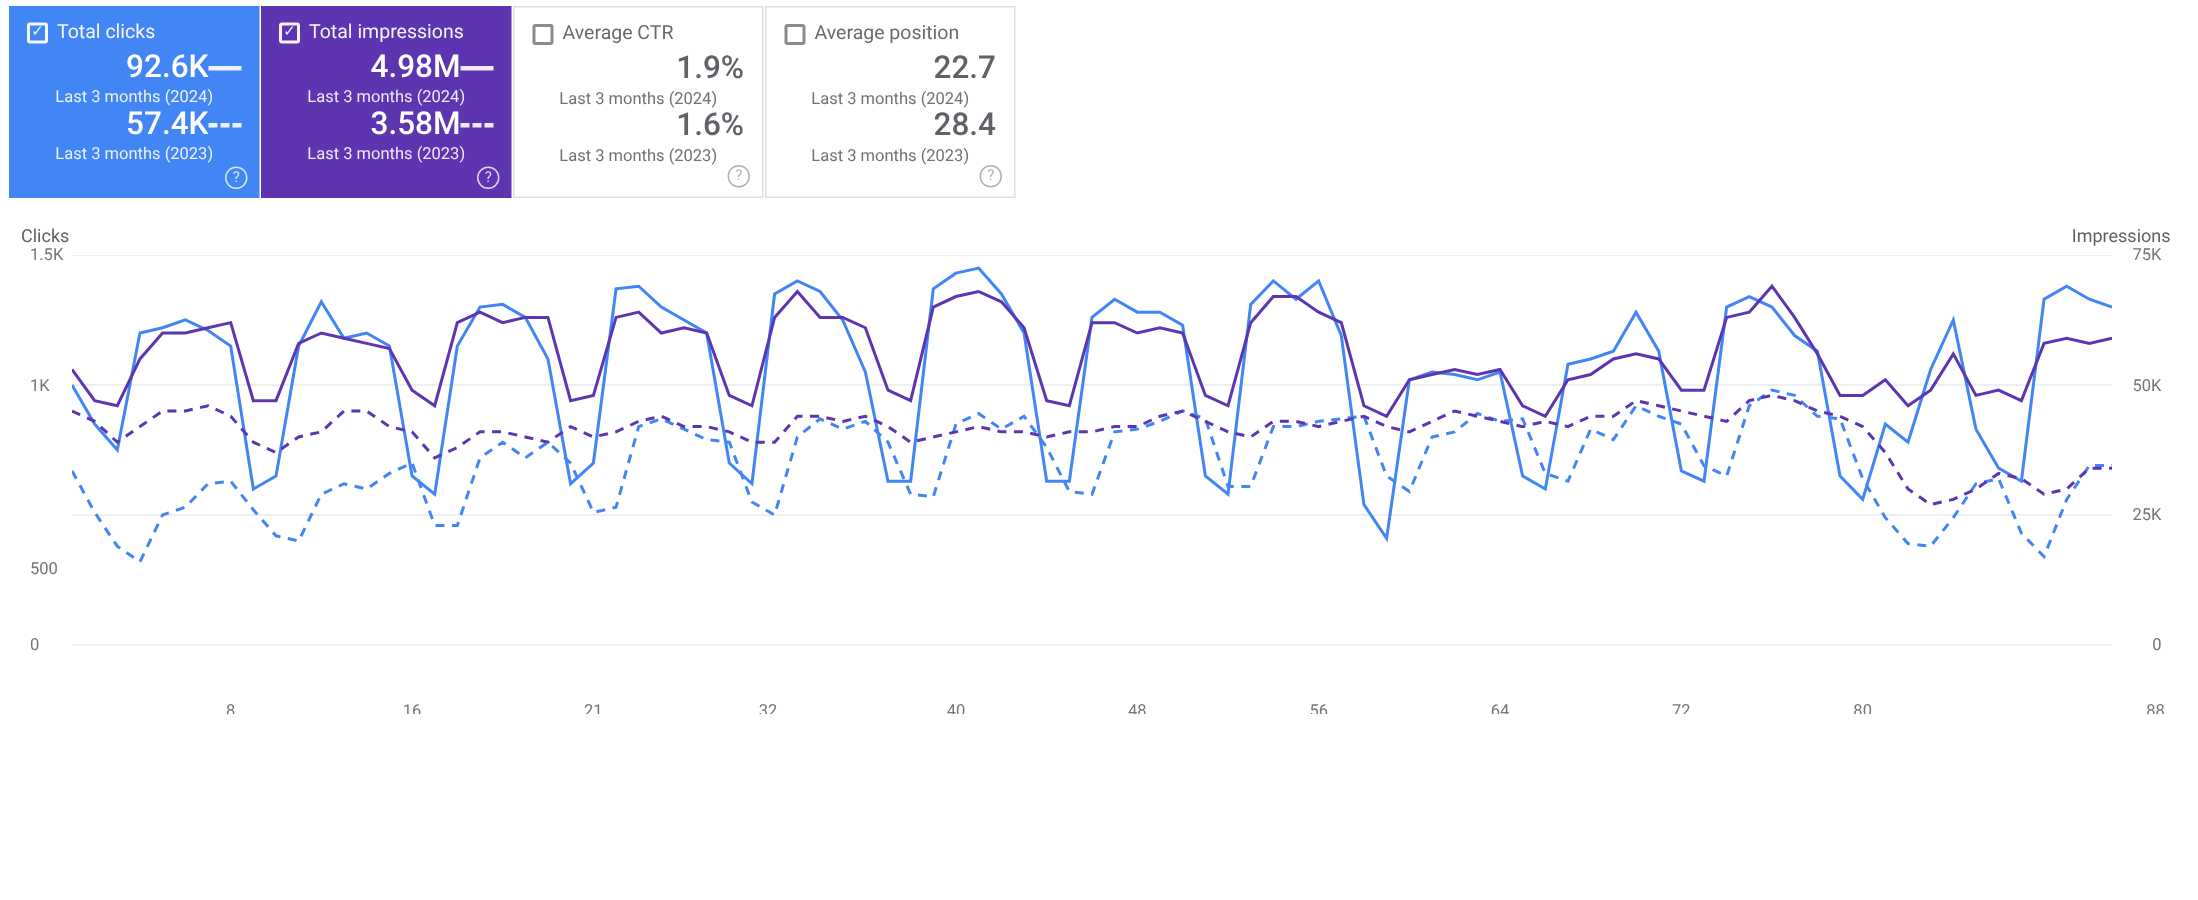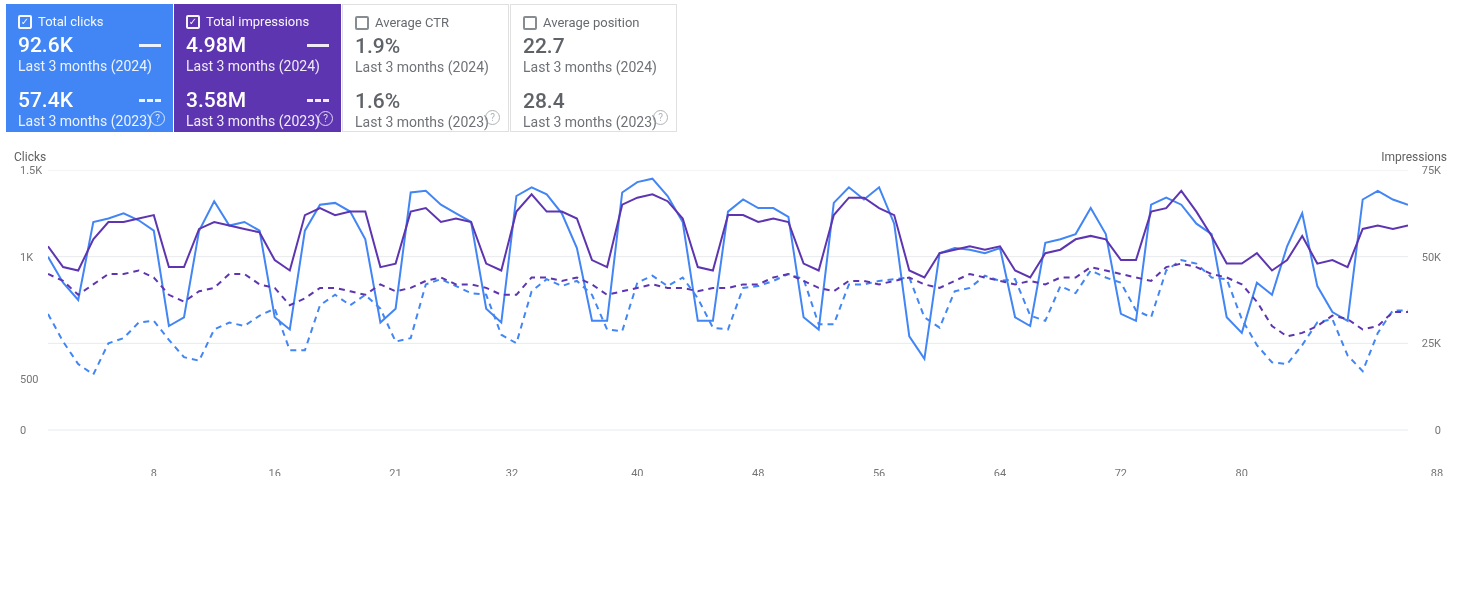--- a/index.html
+++ b/index.html
@@ -5,25 +5,25 @@
   * { box-sizing: border-box; margin: 0; padding: 0; }
   body { font-family: Roboto, Arial, sans-serif; background: #fff; width: 1465px; }
   .cards { display: flex; gap: 1px; padding: 4px 6px 0 6px; }
   .card { width: 167px; height: 128px; padding: 10px 12px 10px 12px; position: relative; border: 1px solid #e0e0e0; background: #fff; }
   .card.active-clicks { background: #4285f4; color: #fff; border: none; }
   .card.active-impr { background: #5e35b1; color: #fff; border: none; }
   .card .top { display: flex; align-items: center; gap: 6px; font-size: 13px; opacity: .95; }
   .card .checkbox { width: 14px; height: 14px; border: 2px solid currentColor; border-radius: 2px; display: inline-flex; align-items: center; justify-content: center; font-size: 10px; line-height: 1; }
   .card.inactive { color: #5f6368; }
   .card.inactive .checkbox { border-color: #80868b; color: transparent; }
-  .card .val { font-size: 21px; font-weight: 500; margin-top: 4px; display: flex; align-items: center; justify-content: space-between; }
+  .card .val { font-size: 21px; font-weight: 500; margin-top: 4px; display: flex; align-items: center; justify-content: flex-end; }
   .card .legend-line { width: 22px; height: 0; border-top: 3px solid currentColor; opacity: .9; }
   .card .legend-line.dashed { border-top-style: dashed; }
-  .card .sub { font-size: 14px; opacity: .9; margin-top: 1px; }
-  .card .block2 { margin-top: 14px; }
+  .card .sub { font-size: 11px; opacity: .9; margin-top: 1px; text-align: center; }
+  .card .block2 { margin-top: 0; }
   .card .help { position: absolute; right: 8px; bottom: 6px; width: 15px; height: 15px; border: 1.5px solid currentColor; border-radius: 50%; display: flex; align-items: center; justify-content: center; font-size: 10px; opacity: .8; }
   .card.inactive .help { color: #9aa0a6; }
   .chart-wrap { position: relative; width: 1445px; height: 320px; margin: 24px 8px 0 8px; }
   .axis-label-left { position: absolute; left: 6px; top: -6px; font-size: 12px; color: #616161; }
   .axis-label-right { position: absolute; right: 6px; top: -6px; font-size: 12px; color: #616161; }
   .ytick-left { position: absolute; left: 12px; font-size: 11px; color: #757575; transform: translateY(-50%); }
   .ytick-right { position: absolute; right: 12px; font-size: 11px; color: #757575; transform: translateY(-50%); }
   .xtick { position: absolute; bottom: -4px; font-size: 11px; color: #757575; transform: translateX(-50%); }
   svg.plot { position: absolute; left: 40px; top: 14px; }
   .grid line { stroke: #e8eaed; stroke-width: 1; }

